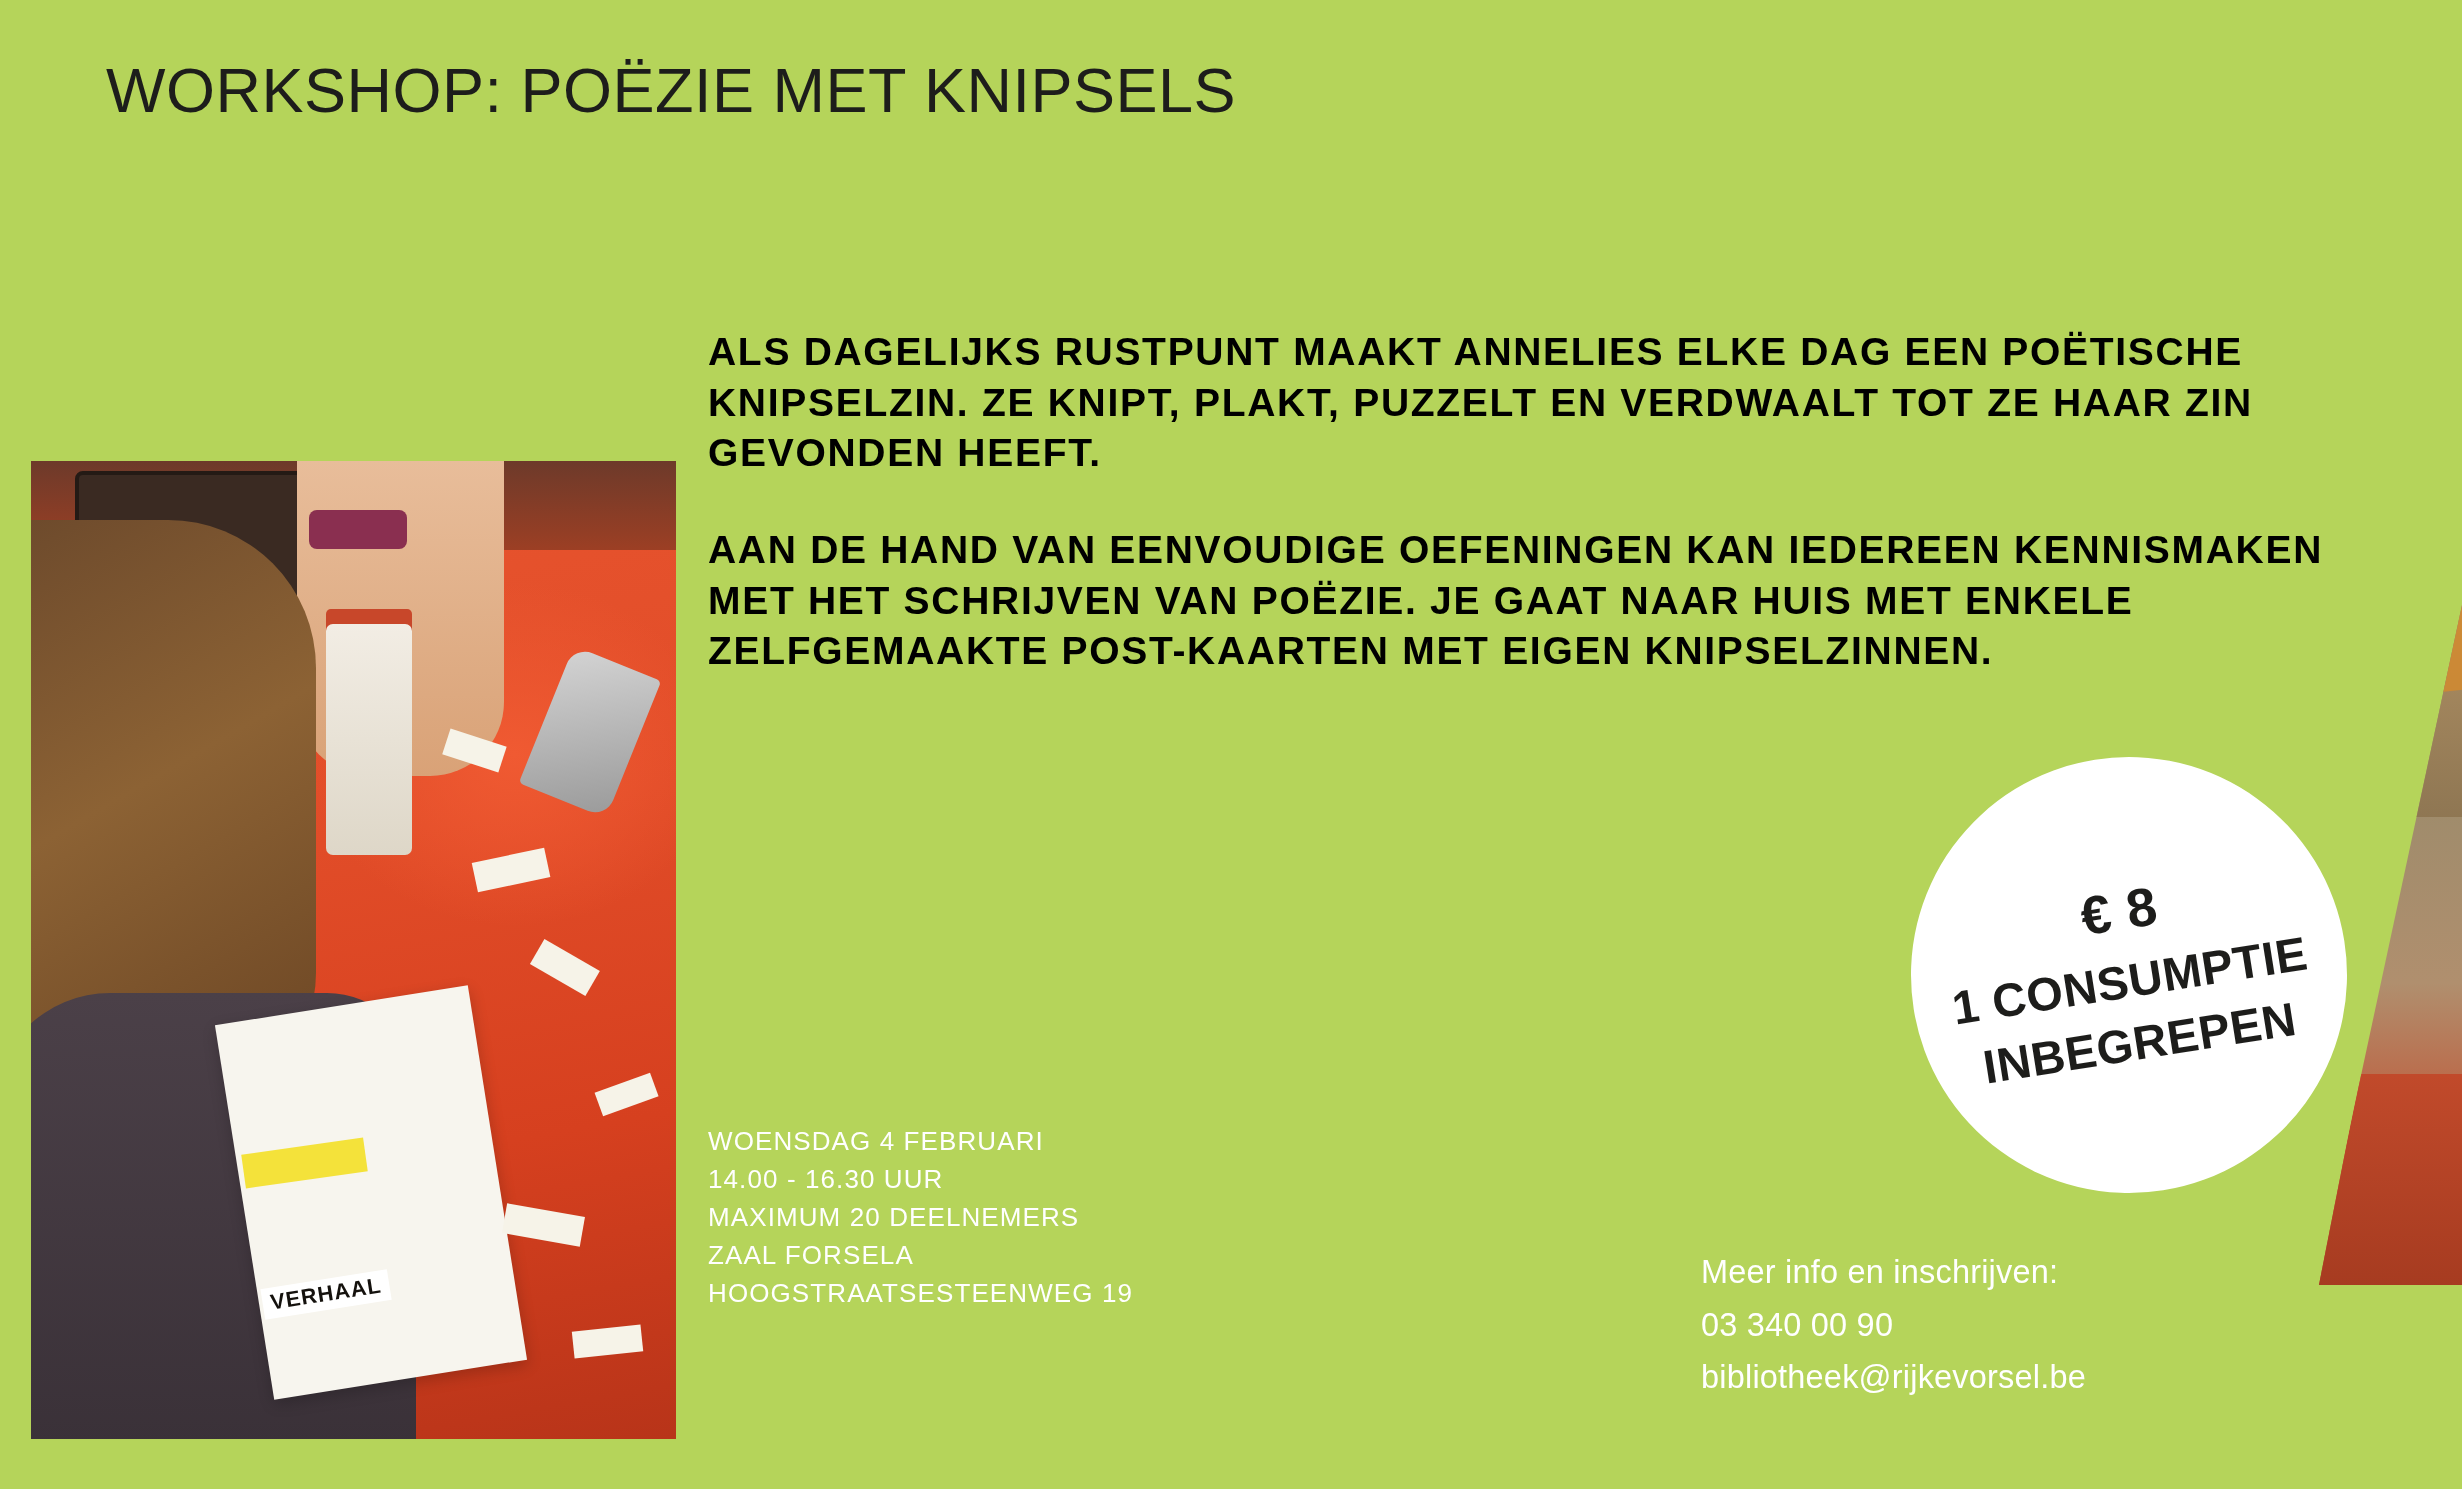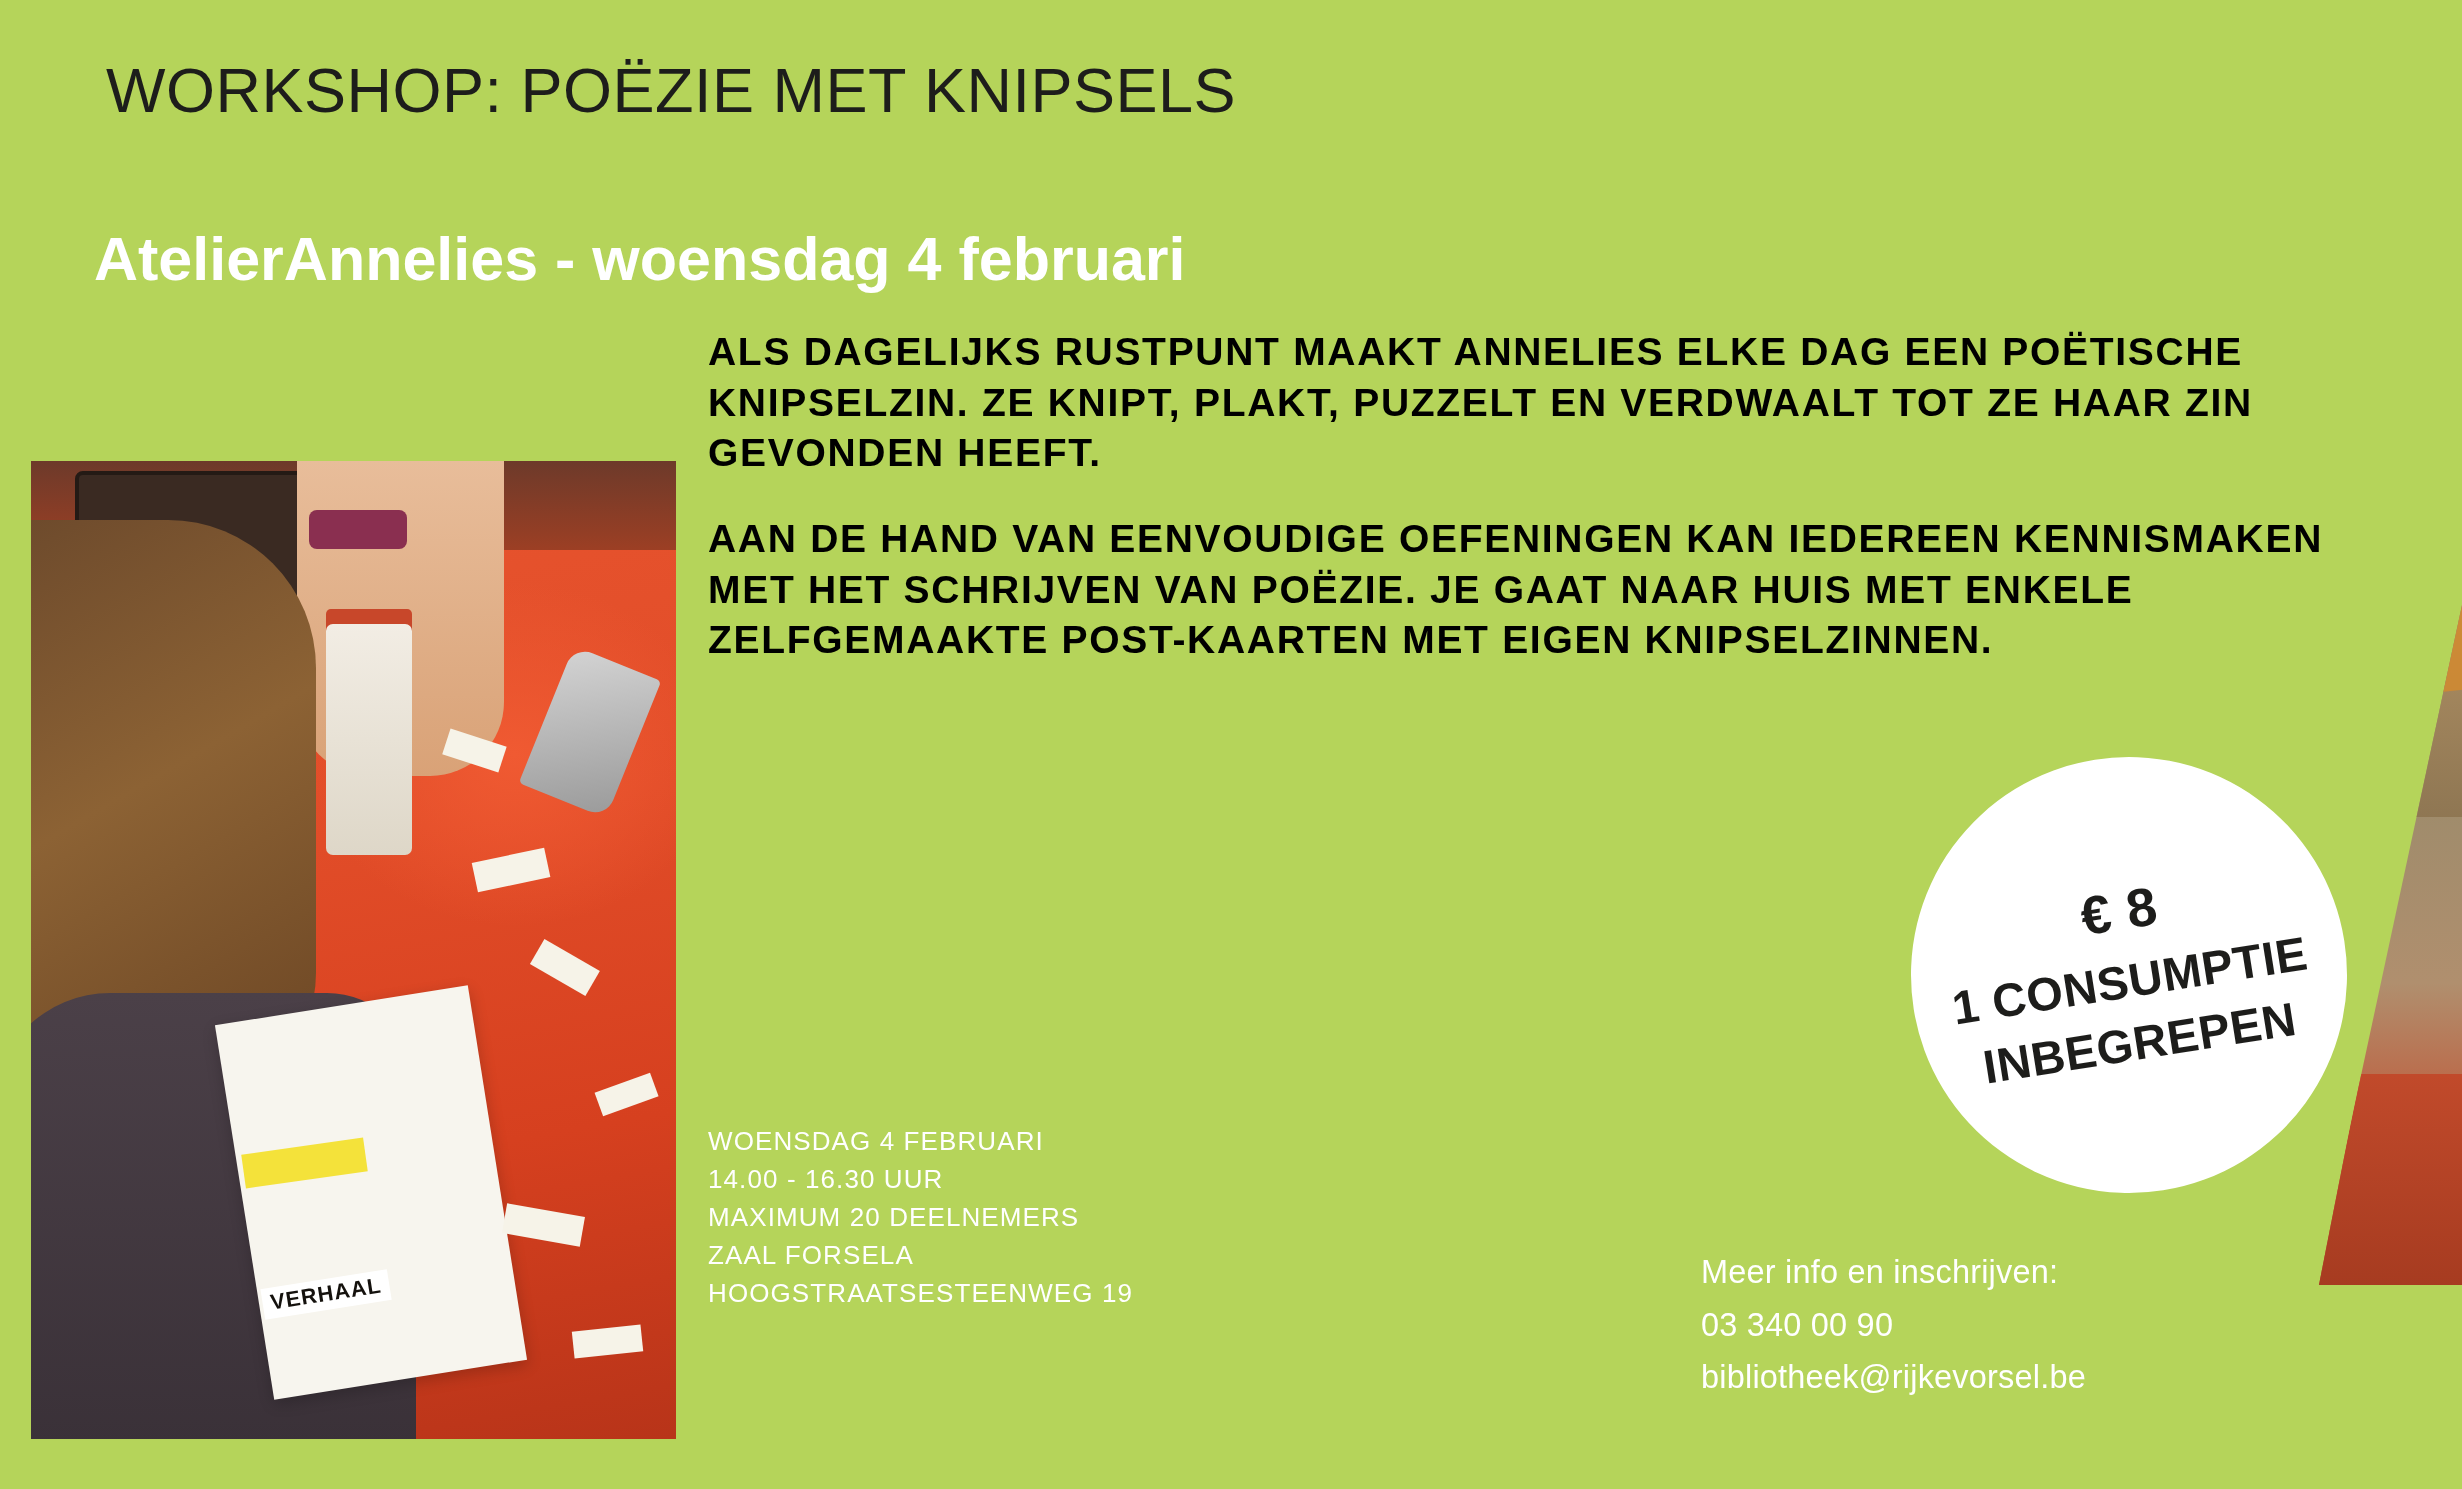--- a/index.html
+++ b/index.html
@@ -167,21 +167,21 @@
     top: 327px;
     width: 1674px;
     color: #000000;
     font-size: 39px;
     line-height: 1.30;
     font-weight: 700;
     letter-spacing: 1.7px;
     text-transform: uppercase;
   }
   .body-text p { margin: 0; }
-  .body-text p + p { margin-top: 35px; }
+  .body-text p + p { margin-top: 46px; }
 
   .details {
     position: absolute;
     left: 708px;
     top: 1123px;
     color: #ffffff;
     font-size: 26px;
     line-height: 1.46;
     font-weight: 400;
     letter-spacing: 1.1px;
@@ -261,21 +261,20 @@
     <div class="collage-card-label">VERHAAL</div>
     <span class="collage-scrap" style="left:414px; top:276px; width:59px; height:26.6px; transform:rotate(18deg);"></span>
     <span class="collage-scrap" style="left:443px; top:394px; width:74px; height:29.5px; transform:rotate(-12deg);"></span>
     <span class="collage-scrap" style="left:502px; top:492px; width:64px; height:28.6px; transform:rotate(30deg);"></span>
     <span class="collage-scrap" style="left:566px; top:621px; width:59px; height:24.6px; transform:rotate(-20deg);"></span>
     <span class="collage-scrap" style="left:473px; top:749px; width:79px; height:29.5px; transform:rotate(10deg);"></span>
     <span class="collage-scrap" style="left:542px; top:867px; width:69px; height:26.6px; transform:rotate(-6deg);"></span>
   </div>
 
   <h1 class="title">WORKSHOP: POËZIE MET KNIPSELS</h1>
-  <h2 class="subtitle">AtelierAnnelies - woensdag 4 februari</h2>
 
   <div class="body-text">
     <p>Als dagelijks rustpunt maakt Annelies elke dag een poëtische knipselzin. Ze knipt, plakt, puzzelt en verdwaalt tot ze haar zin gevonden heeft.</p>
     <p>Aan de hand van eenvoudige oefeningen kan iedereen kennismaken met het schrijven van poëzie. Je gaat naar huis met enkele zelfgemaakte post-kaarten met eigen knipselzinnen.</p>
   </div>
 
   <div class="details">
     <div>Woensdag 4 februari</div>
     <div>14.00 - 16.30 uur</div>
     <div>Maximum 20 deelnemers</div>

